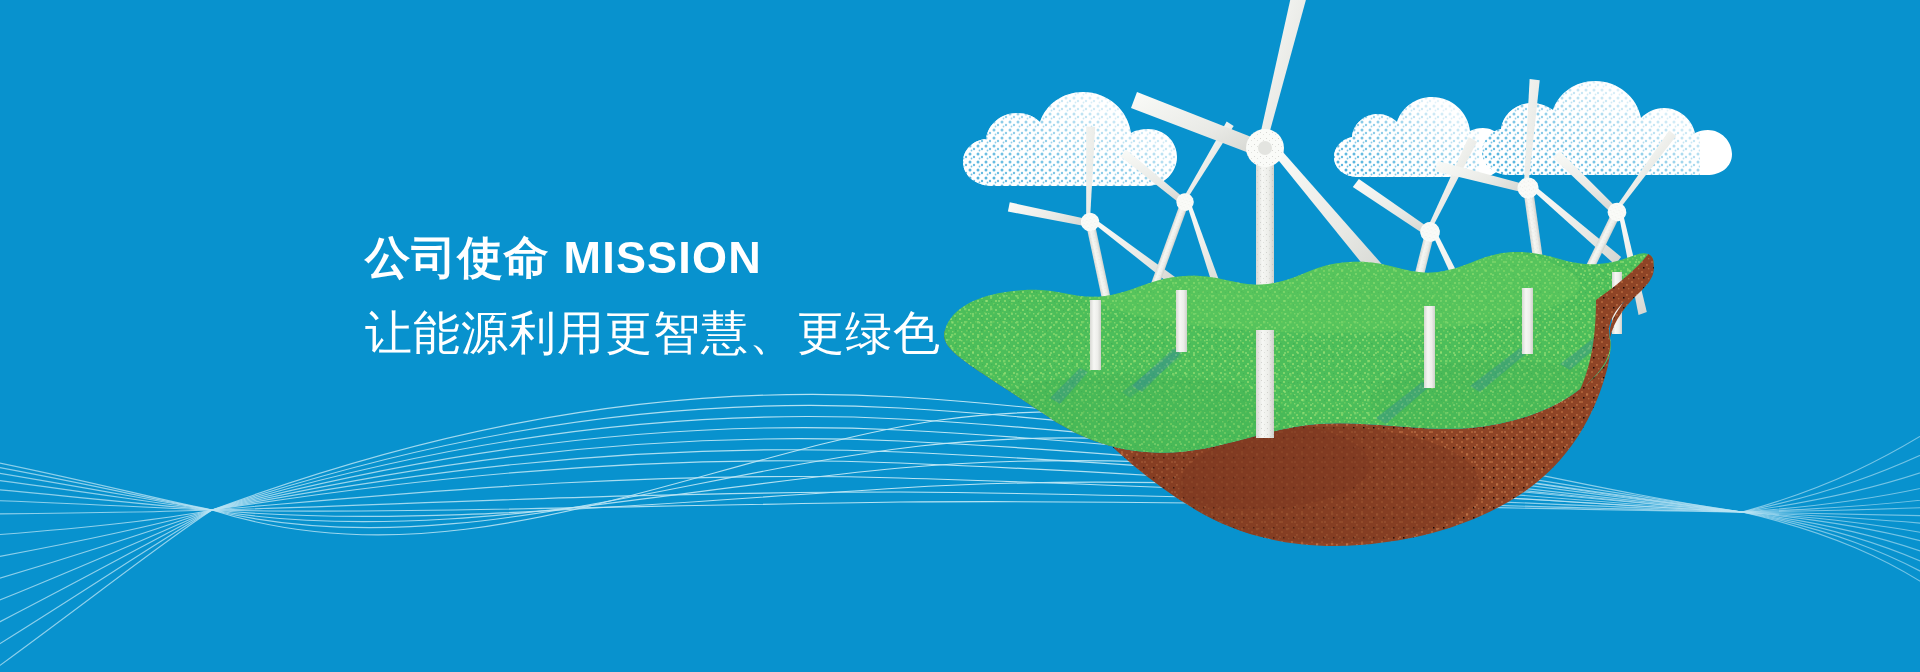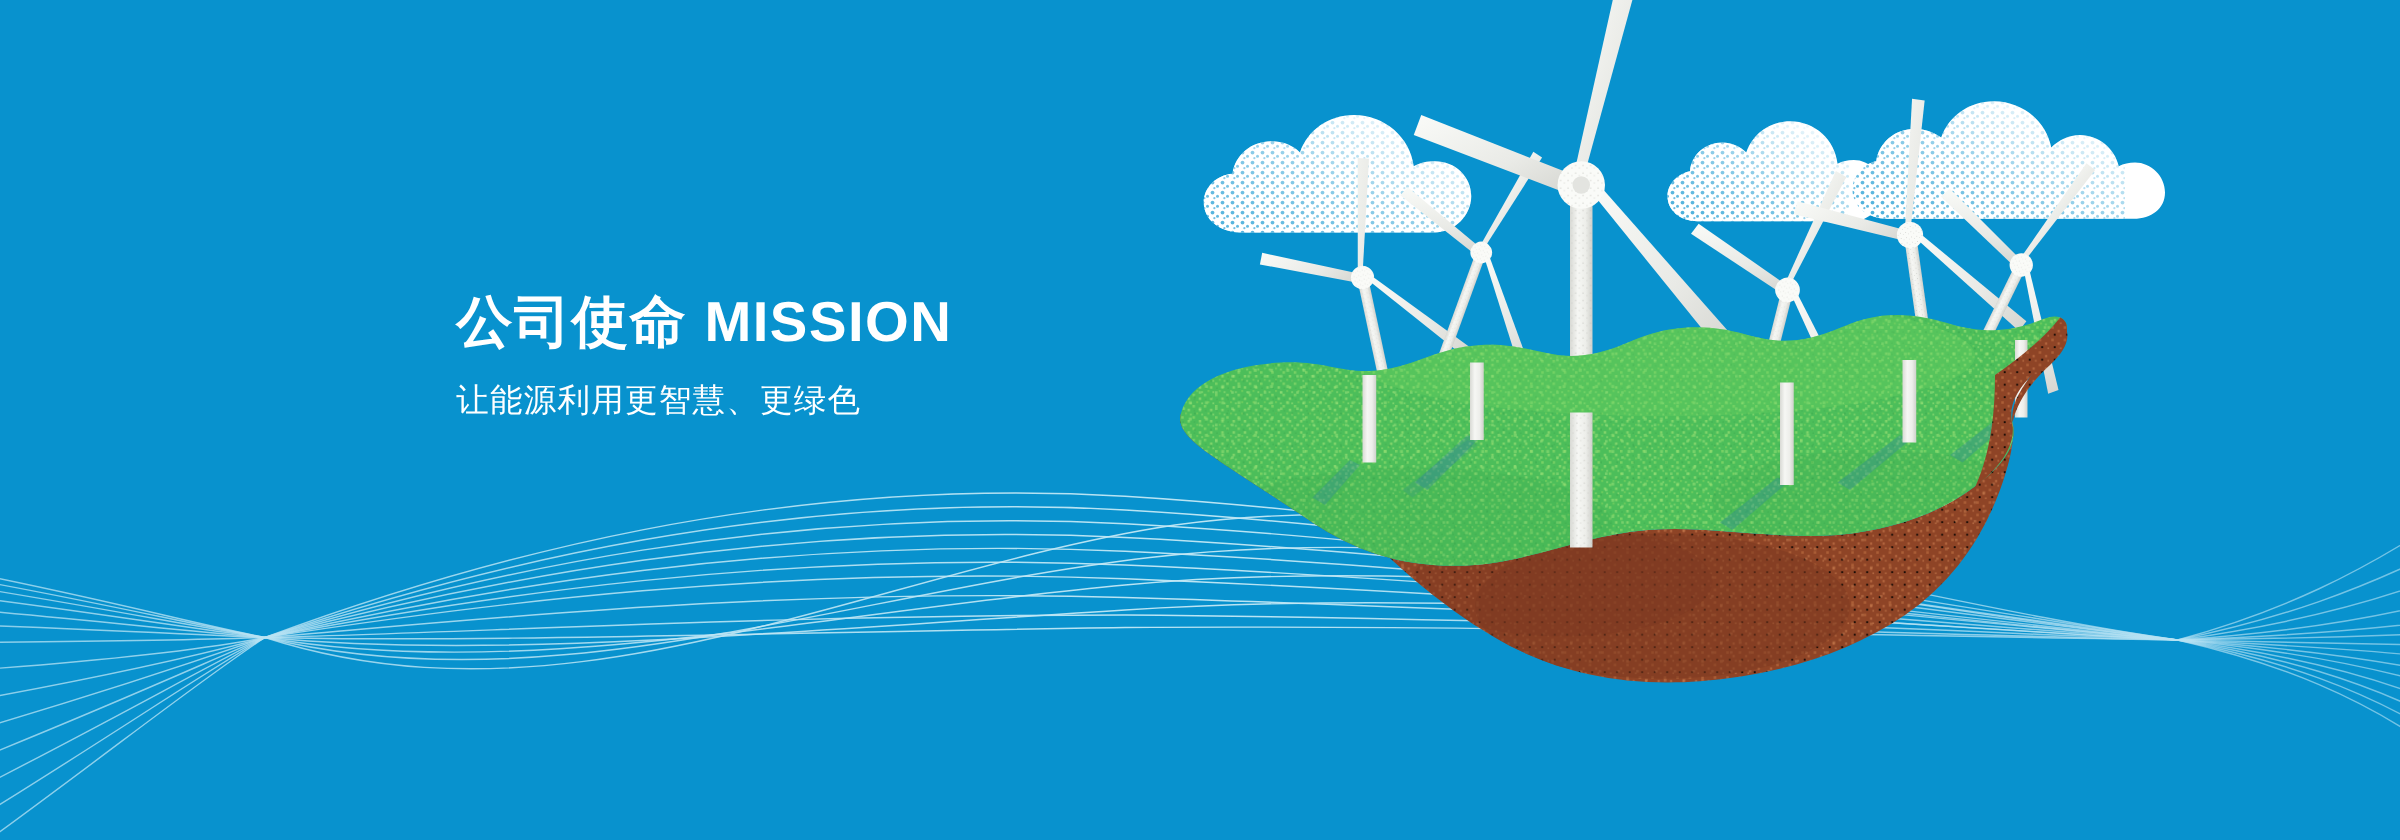--- a/index.html
+++ b/index.html
@@ -34,21 +34,21 @@
   #mission-title {
     color:#FFFFFF;
     font-size:45px;
     font-weight:bold;
     letter-spacing:1.2px;
     line-height:1.12;
     white-space:nowrap;
   }
   #mission-subtitle {
     color:#FFFFFF;
-    font-size:26px;
+    font-size:47px;
     font-weight:400;
     letter-spacing:1px;
     line-height:1.2;
     margin-top:22px;
     white-space:nowrap;
   }
 </style>
 </head>
 <body>
 

